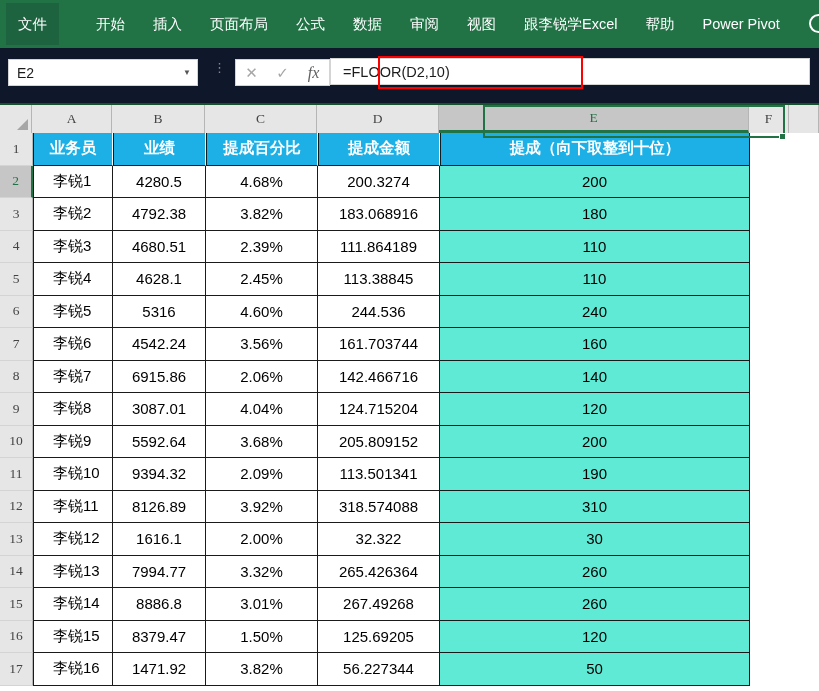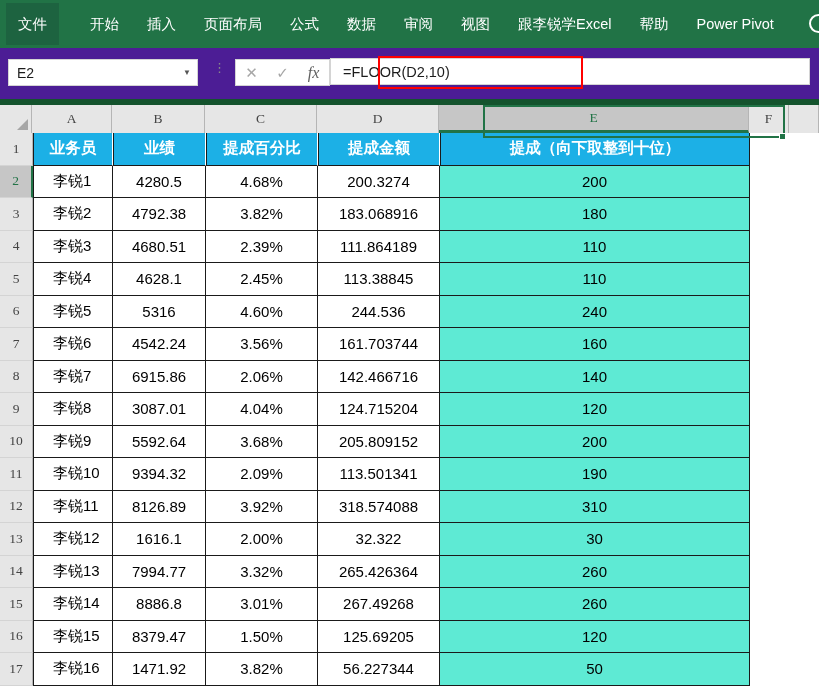--- a/index.html
+++ b/index.html
@@ -21,35 +21,35 @@
   .ribbon-tab {
     color: #ffffff;
     font-size: 14.5px;
     padding: 6px 9px;
     white-space: nowrap;
     line-height: 1;
   }
   .ribbon-tab.file-tab {
     background: #1d6340;
     padding: 14px 12px;
-    margin-right: 12px;
+    margin-right: 18px;
   }
   .ribbon-circle {
     position: absolute; right: -9px; top: 14px;
     width: 19px; height: 19px;
     border: 2px solid #ffffff;
     border-radius: 50%;
   }
 
   
   .fbar-strip {
     position: absolute; left: 0; top: 48px;
     width: 819px; height: 57px;
-    background: #4c1d95;
-    border-bottom: 6px solid #14532d;
+    background: #0f172a;
+    border-bottom: 2px solid #14532d;
   }
   .namebox {
     position: absolute; left: 8px; top: 11px;
     width: 190px; height: 27px;
     background: #ffffff;
     border: 1px solid #d4d4d4;
     display: flex; align-items: center;
   }
   .namebox-text {
     flex: 1;

